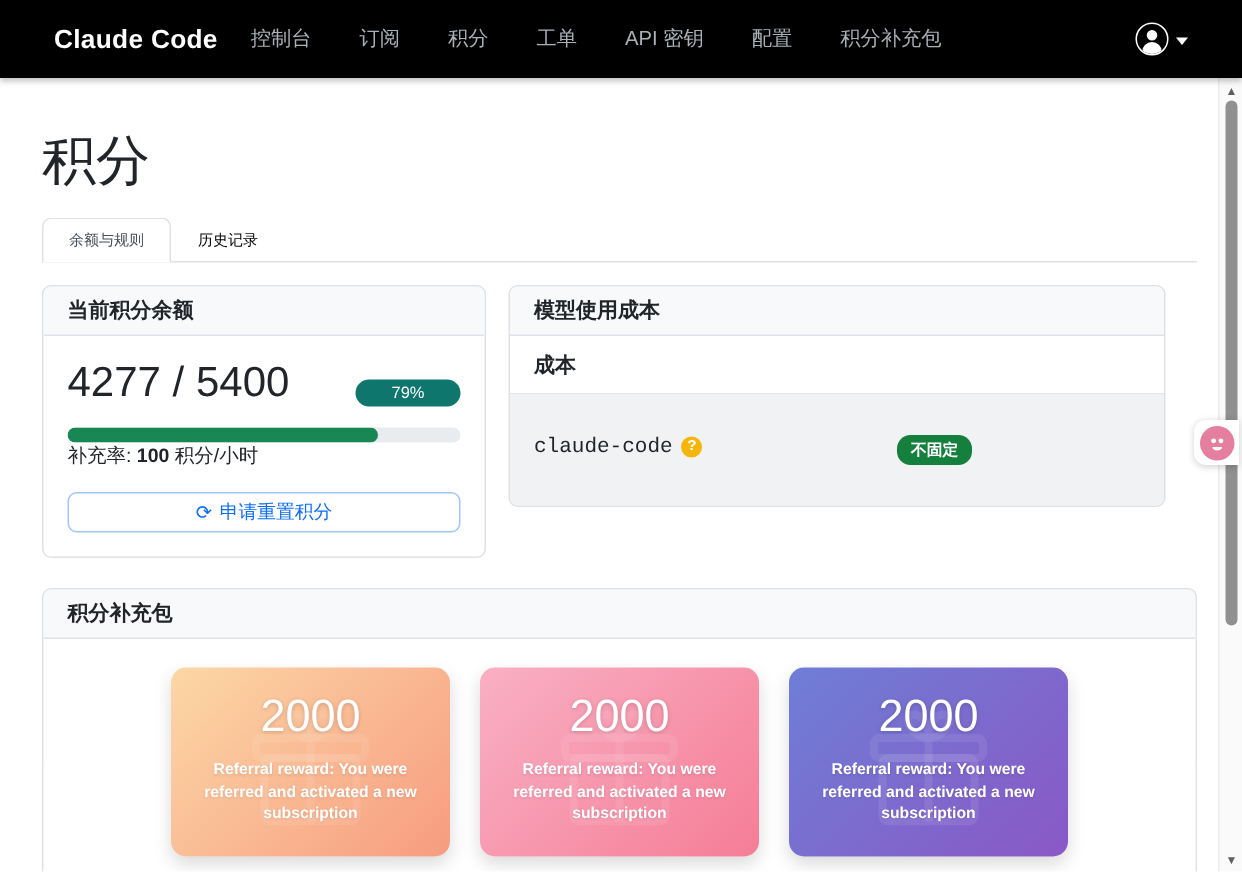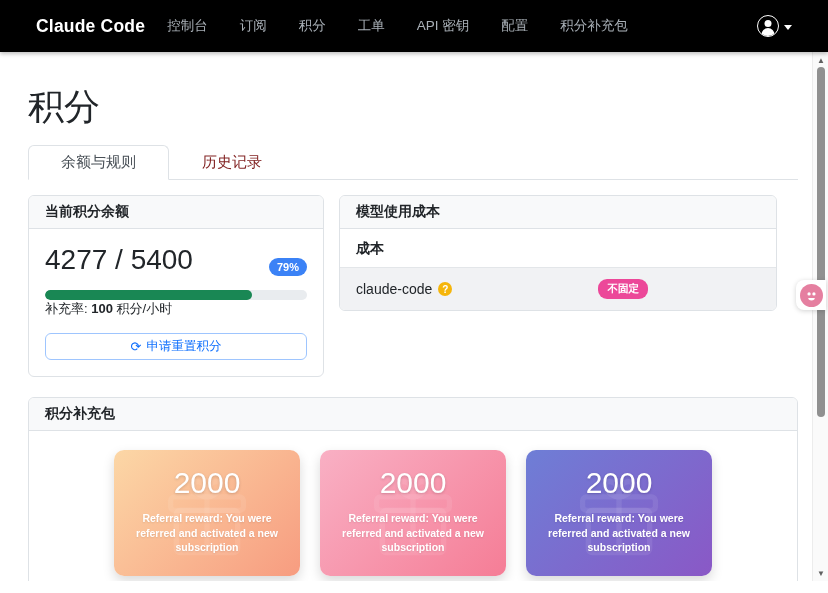--- a/index.html
+++ b/index.html
@@ -23,56 +23,56 @@
     border-top:5px solid #fff; margin-top:2px; }
 
   
   .content { position:relative; height:529px; overflow:hidden; background:#fff; }
   .container { width:770px; margin-left:28px; }
 
   .page-title { font-size:36px; font-weight:500; color:#212529; padding-top:31px; }
 
   
   .tabs { display:flex; border-bottom:1px solid #dee2e6; margin-top:13px; }
-  .tab { font-size:15px; padding:7px 32px; cursor:pointer; border:1px solid transparent;
+  .tab { font-size:10px; padding:7px 17px; cursor:pointer; border:1px solid transparent;
     border-radius:6px 6px 0 0; margin-bottom:-1px; }
   .tab.active { color:#495057; background:#fff; border-color:#dee2e6 #dee2e6 #fff; }
-  .tab.inactive { color:#7f1d1d; }
+  .tab.inactive { color:#000000; }
 
   
   .cards-row { display:flex; gap:15px; margin-top:15px; align-items:flex-start; }
   .card { border:1px solid #dee2e6; border-radius:6px; background:#fff; overflow:hidden; }
   .card-header { background:#f8f9fa; border-bottom:1px solid #dee2e6; padding:7px 16px;
     font-size:14px; font-weight:bold; color:#212529; }
 
   .balance-card { width:296px; }
   .balance-body { padding:15px 16px 16px; }
   .balance-line { display:flex; justify-content:space-between; align-items:flex-end; }
   .balance-value { font-size:28px; color:#212529; }
-  .pct-badge { background:#3b82f6; color:#fff; font-size:11px; font-weight:bold;
-    padding:3px 8px; border-radius:9px; }
+  .pct-badge { background:#0f766e; color:#fff; font-size:11px; font-weight:normal;
+    padding:3px 24px; border-radius:9px; }
   .progress { height:10px; background:#e9ecef; border-radius:6px; margin-top:14px; overflow:hidden; }
   .progress-fill { height:100%; background:#198754; border-radius:6px; }
   .meta-line { font-size:13px; color:#212529; }
   .meta-line b { font-weight:bold; }
   .reset-btn { margin-top:15px; width:100%; background:#fff; border:1px solid #9ec5fe;
     color:#0d6efd; font-size:12.5px; border-radius:6px; padding:4px 0; cursor:pointer;
     display:flex; align-items:center; justify-content:center; gap:5px;
     font-family:"Liberation Sans", sans-serif; }
   .reset-icon { font-size:13px; line-height:1; }
 
   .models-card { width:438px; }
   .table-head { display:flex; padding:11px 16px 9px; border-bottom:1px solid #e3e6e9; }
-  .table-row { display:flex; padding:11px 16px; background:#f1f2f4; align-items:center; }
+  .table-row { display:flex; padding:27px 16px; background:#f1f2f4; align-items:flex-start;font-family:Liberation Mono, monospace; }
   .cell-model { width:60%; font-size:14px; color:#212529; display:flex; align-items:center; gap:6px; }
   .cell-cost { width:40%; font-size:14px; color:#212529; }
   .th { font-weight:bold; }
   .q-icon { width:14px; height:14px; border-radius:50%; background:#f5b50a; color:#fff;
     font-size:10px; font-weight:bold; display:inline-flex; align-items:center; justify-content:center; }
-  .cost-badge { display:inline-block; background:#ec4899; color:#fff; font-size:10.5px; font-weight:bold;
+  .cost-badge { display:inline-block; background:#15803d; color:#fff; font-size:10.5px; font-weight:bold;
     padding:3px 9px; border-radius:9px; }
 
   
   .packs-card { margin-top:20px; height:300px; }
   .packs-body { padding:19px 0 30px; display:flex; justify-content:center; gap:20px; }
   .pack { width:186px; height:126px; border-radius:10px; color:#fff; position:relative;
     display:flex; flex-direction:column; align-items:center; text-align:center;
     padding:13px 12px; box-shadow:0 5px 12px rgba(0,0,0,.15); overflow:hidden; }
   .pack-amount { font-size:30px; font-weight:normal; text-shadow:0 1px 3px rgba(0,0,0,.18); margin-top:3px; }
   .pack-desc { font-size:10.5px; font-weight:bold; line-height:1.4; margin-top:11px;

